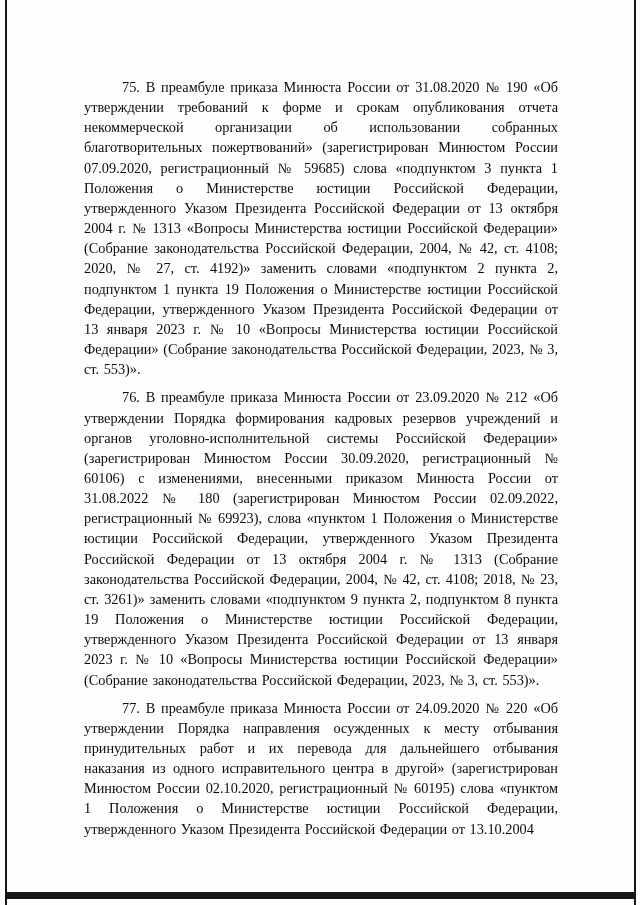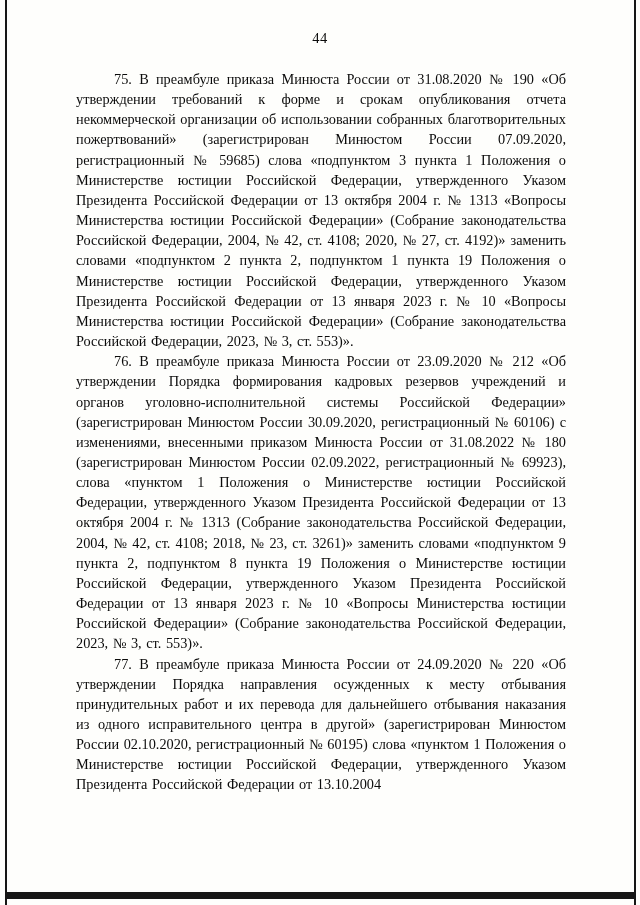--- a/index.html
+++ b/index.html
@@ -33,21 +33,21 @@
     position: absolute;
     top: 69px;
     left: 76px;
     width: 490px;
     font-size: 14.3px;
     line-height: 20.15px;
     text-align: justify;
     word-spacing: 1px;
   }
   .para {
-    margin: 0;
+    margin: 8px;
     text-indent: 38px;
   }
   
   .frame-left {
     position: absolute;
     left: 5px;
     top: 0;
     bottom: 0;
     width: 2px;
     background: #161616;
@@ -67,21 +67,20 @@
     bottom: 6px;
     height: 7px;
     background: #161616;
   }
 </style>
 </head>
 <body>
 
 <div class="page">
 
-  <div class="page-number">44</div>
 
   <div class="content">
     <p class="para">75. В преамбуле приказа Минюста России от 31.08.2020 № 190 «Об утверждении требований к форме и срокам опубликования отчета некоммерческой организации об использовании собранных благотворительных пожертвований» (зарегистрирован Минюстом России 07.09.2020, регистрационный № 59685) слова «подпунктом 3 пункта 1 Положения о Министерстве юстиции Российской Федерации, утвержденного Указом Президента Российской Федерации от 13 октября 2004 г. № 1313 «Вопросы Министерства юстиции Российской Федерации» (Собрание законодательства Российской Федерации, 2004, № 42, ст. 4108; 2020, № 27, ст. 4192)» заменить словами «подпунктом 2 пункта 2, подпунктом 1 пункта 19 Положения о Министерстве юстиции Российской Федерации, утвержденного Указом Президента Российской Федерации от 13 января 2023 г. № 10 «Вопросы Министерства юстиции Российской Федерации» (Собрание законодательства Российской Федерации, 2023, № 3, ст. 553)».</p>
     <p class="para">76. В преамбуле приказа Минюста России от 23.09.2020 № 212 «Об утверждении Порядка формирования кадровых резервов учреждений и органов уголовно-исполнительной системы Российской Федерации» (зарегистрирован Минюстом России 30.09.2020, регистрационный № 60106) с изменениями, внесенными приказом Минюста России от 31.08.2022 № 180 (зарегистрирован Минюстом России 02.09.2022, регистрационный № 69923), слова «пунктом 1 Положения о Министерстве юстиции Российской Федерации, утвержденного Указом Президента Российской Федерации от 13 октября 2004 г. № 1313 (Собрание законодательства Российской Федерации, 2004, № 42, ст. 4108; 2018, № 23, ст. 3261)» заменить словами «подпунктом 9 пункта 2, подпунктом 8 пункта 19 Положения о Министерстве юстиции Российской Федерации, утвержденного Указом Президента Российской Федерации от 13 января 2023 г. № 10 «Вопросы Министерства юстиции Российской Федерации» (Собрание законодательства Российской Федерации, 2023, № 3, ст. 553)».</p>
     <p class="para">77. В преамбуле приказа Минюста России от 24.09.2020 № 220 «Об утверждении Порядка направления осужденных к месту отбывания принудительных работ и их перевода для дальнейшего отбывания наказания из одного исправительного центра в другой» (зарегистрирован Минюстом России 02.10.2020, регистрационный № 60195) слова «пунктом 1 Положения о Министерстве юстиции Российской Федерации, утвержденного Указом Президента Российской Федерации от 13.10.2004</p>
   </div>
 
   <div class="frame-left"></div>
   <div class="frame-right"></div>
   <div class="frame-bottom"></div>

